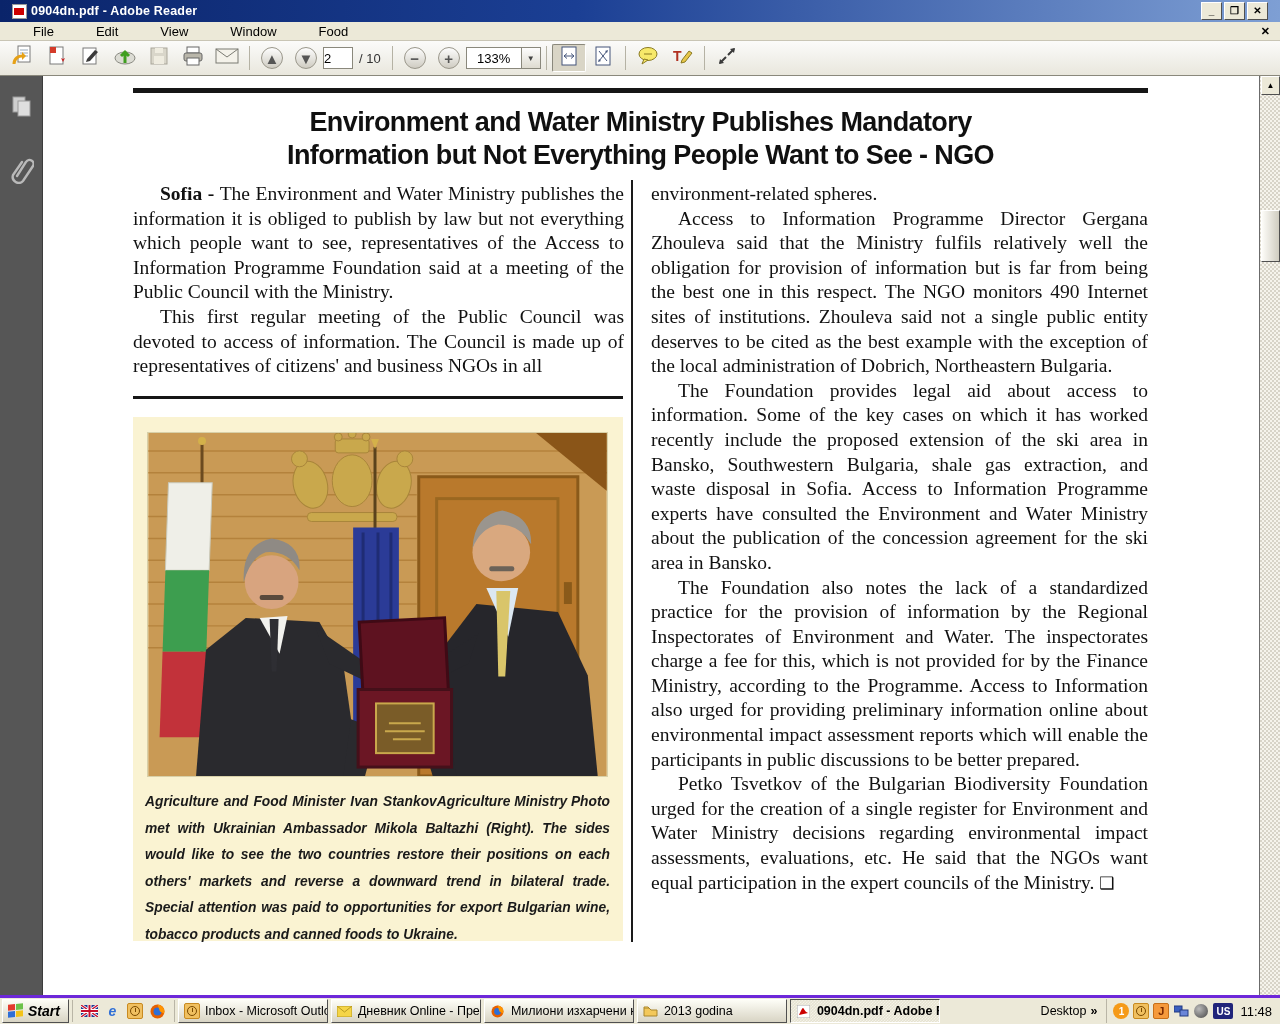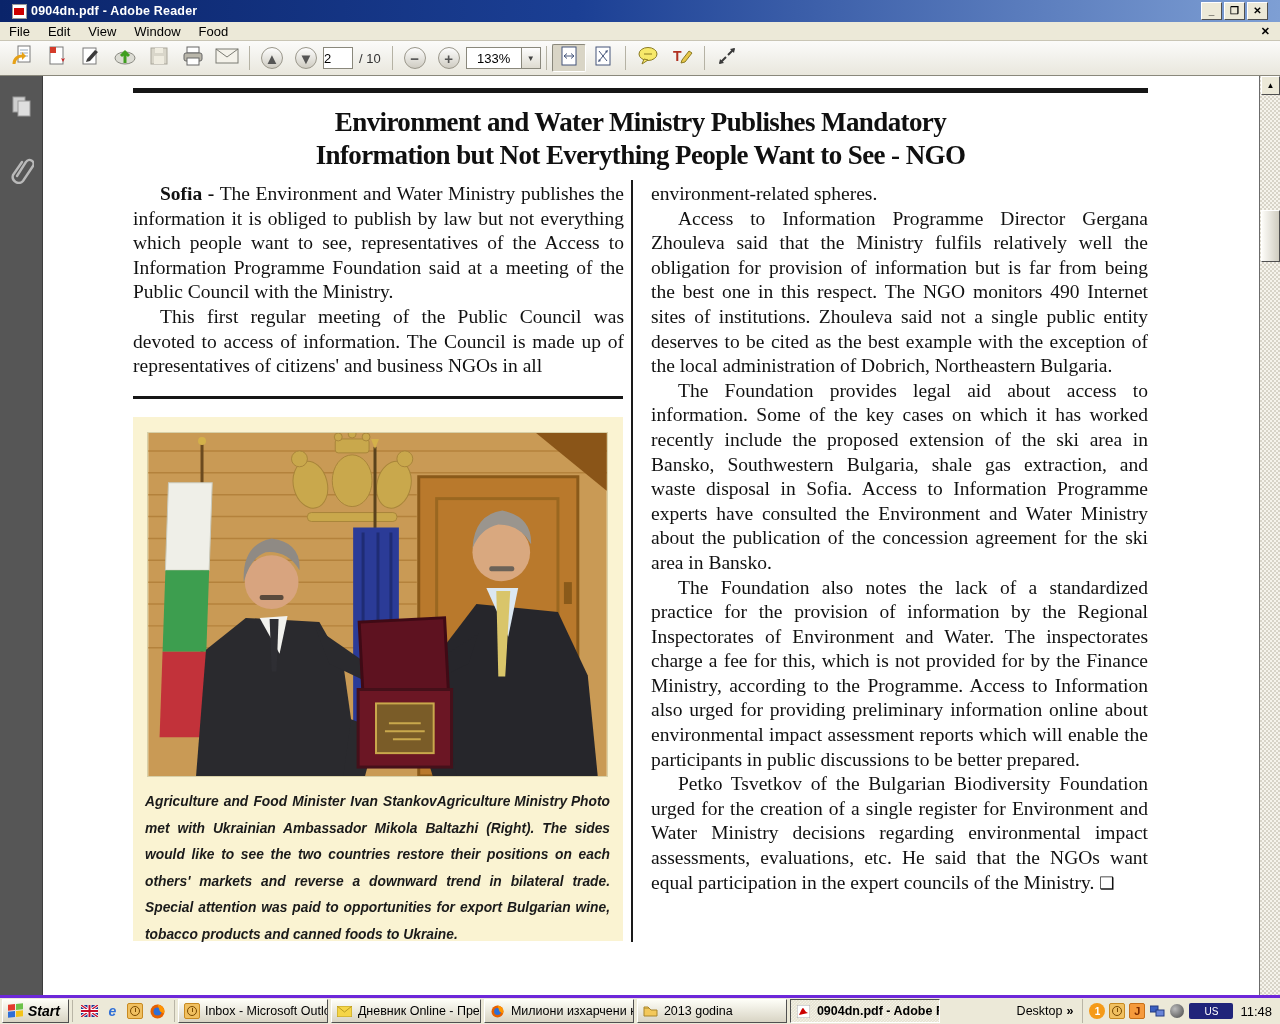--- a/index.html
+++ b/index.html
@@ -14,21 +14,21 @@
   .titlebar .app-ico { width:15px; height:15px; margin-right:4px; position:relative; background:#fff; border:1px solid #999; }
   .titlebar .app-ico:before { content:""; position:absolute; left:1px; top:3px; width:10px; height:7px; background:#c00; }
   .titlebar .ttl { color:#fff; font-weight:bold; font-size:12.5px; letter-spacing:.2px; }
   .winbtns { margin-left:auto; display:flex; gap:2px; }
   .winbtn { width:21px; height:18px; background:#ece9d8; border:1px solid; border-color:#fff #505050 #505050 #fff;
     font-size:10px; font-weight:bold; color:#000; display:flex; align-items:center; justify-content:center; line-height:1; }
 
   
   .menubar { position:absolute; left:0; top:22px; width:1280px; height:19px; background:#ece9d8;
     border-bottom:1px solid #c9c5b5; display:flex; align-items:center; gap:0; font-size:13px; color:#000; }
-  .menu-item { padding:2px 9px; }
+  .menu-item { padding:2px 9px;margin-left:24px; }
   .menubar .mclose { margin-left:auto; margin-right:10px; font-weight:bold; font-size:11px; }
 
   
   .toolbar { position:absolute; left:0; top:41px; width:1280px; height:35px;
     background:linear-gradient(#fbfbfa,#e9e7dd); border-bottom:1px solid #8a887c;
     display:flex; align-items:center; padding:0 6px; }
   .tbtn { width:34px; height:28px; display:flex; align-items:center; justify-content:center; border:1px solid transparent; border-radius:2px; }
   .tbtn.pressed { background:#d9d5c6; border-color:#8a887c #fff #fff #8a887c; }
   .tsep { width:1px; height:24px; background:#b5b2a4; margin:0 5px; }
   .pagebox, .zoombox { height:22px; background:#fff; border:1px solid #8a887c; font-size:13px;
@@ -59,21 +59,21 @@
   .sb-up { position:absolute; top:0; left:1px; width:19px; height:19px; background:#ece9d8;
     border:1px solid; border-color:#fff #505050 #505050 #fff; font-size:8px; text-align:center; line-height:17px; color:#000; }
   .sb-thumb { position:absolute; top:134px; left:1px; width:19px; height:52px;
     background:linear-gradient(to right,#fdfcf8,#cfccc0); border:1px solid; border-color:#fff #505050 #505050 #fff; }
 
   
   .content { position:absolute; left:44px; top:0; width:1212px; height:100%; background:#fff; color:#111;
     font-family:"Liberation Serif", serif; }
   .toprule { position:absolute; left:89px; top:12px; width:1015px; height:5px; background:#161616; }
   .headline { position:absolute; left:89px; top:30px; width:1015px; text-align:center;
-    font-family:Liberation Serif, serif; font-weight:bold; font-size:27px; letter-spacing:-0.6px; line-height:33px; color:#101010; }
+    font-family:Liberation Sans, sans-serif; font-weight:bold; font-size:27px; letter-spacing:-0.6px; line-height:33px; color:#101010; }
   .col-left  { position:absolute; left:89px;  top:106px; width:491px; }
   .col-right { position:absolute; left:607px; top:106px; width:497px; }
   .coldivider { position:absolute; left:587px; top:104px; width:2px; height:762px; background:#1a1a1a; }
   .para { font-size:19.5px; line-height:24.6px; text-align:justify; text-indent:27px; }
   .lead { font-weight:bold; }
   .leftrule { position:absolute; left:89px; top:320px; width:490px; height:3px; background:#161616; }
   .photobox { position:absolute; left:89px; top:341px; width:490px; height:524px; background:#faf3d2; }
   .photo { position:absolute; left:14px; top:15px; width:461px; height:345px; border:1px solid #d8d0a8; }
   .caption { position:absolute; left:12px; top:372px; width:465px;
     font-family:"Liberation Sans",sans-serif; font-weight:bold; font-style:italic; font-size:13.8px;
@@ -103,21 +103,21 @@
   .desktoolbar { margin-left:auto; display:flex; align-items:center; gap:4px; font-size:12.5px; padding-right:6px; }
   .tray { display:flex; align-items:center; gap:4px; border-left:1px solid #b9b5a6; padding:0 6px; height:24px; }
   .tray-ico { width:16px; height:16px; display:flex; align-items:center; justify-content:center; font-size:10px; border-radius:2px; }
   .t-badge { background:#f59a18; color:#fff; border-radius:50%; font-weight:bold; font-size:10px; }
   .t-clock { background:#f0c060; border:1px solid #c88a20; }
   .t-clock i { width:10px; height:10px; border:1px solid #7a4a00; border-radius:50%; position:relative; }
   .t-clock i:before{ content:""; position:absolute; left:4px; top:1px; width:1px; height:4px; background:#7a4a00; }
   .t-java { background:#f59a3c; color:#7a2a00; border:1px solid #c87018; font-weight:bold; font-size:11px; }
   .t-net { color:#2f4fb0; font-size:12px; }
   .t-vol { background:radial-gradient(circle at 35% 35%, #bbb, #444); border-radius:50%; width:14px; height:14px; }
-  .t-lang { background:#20247a; color:#fff; font-size:10px; font-weight:normal; width:44px; }
+  .t-lang { background:#20247a; color:#fff; font-size:10px; font-weight:bold; width:20px; }
   .t-time { font-size:13px; margin-left:3px; }
 
   svg text { font-family:"Liberation Sans",sans-serif; }
 </style>
 </head>
 <body>
 
 <div class="screen">
 
   <div class="titlebar">

